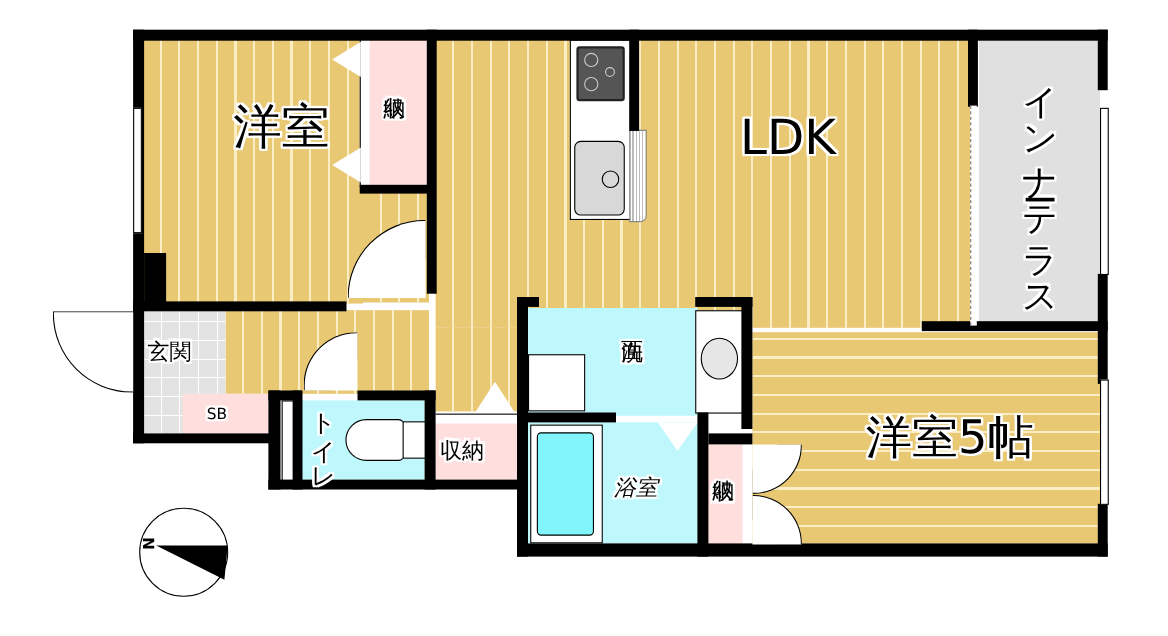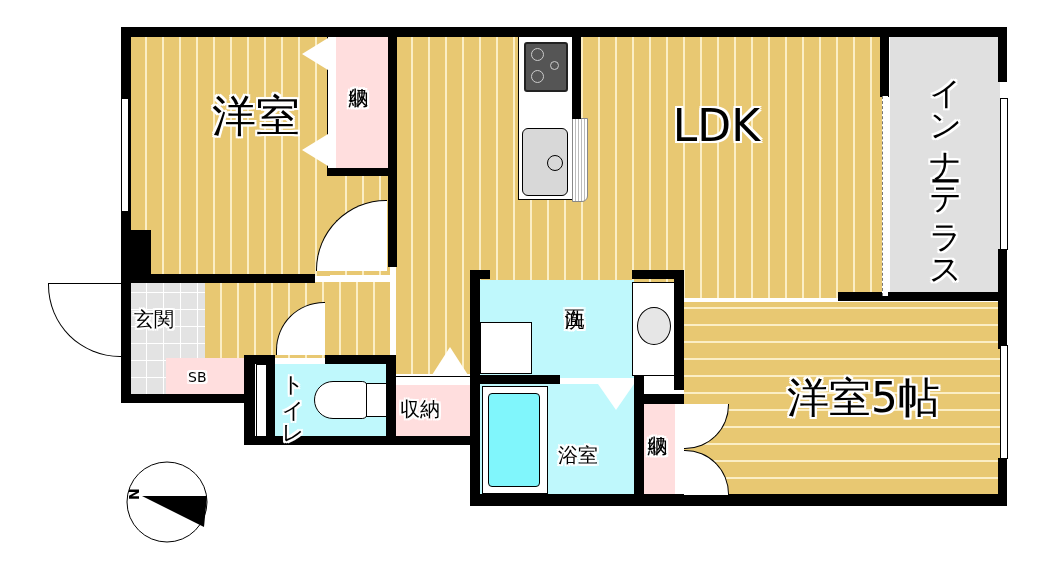--- a/index.html
+++ b/index.html
@@ -125,21 +125,21 @@
   </div>
 
   <div class="abs label vert" style="left:928px;top:56px;font-size:32px;line-height:36px;">インナーテラス</div>
 
   <div class="abs label med" style="left:134px;top:304px;">玄関</div>
   <div class="abs label" style="left:188px;top:364px;font-size:14px;line-height:26px;">SB</div>
   <div class="abs label vert" style="left:280px;top:360px;font-size:22px;line-height:26px;">トイレ</div>
   <div class="abs label med" style="left:400px;top:394px;">収納</div>
 
   <div class="abs label med vert" style="left:560px;top:294px;">洗面</div>
-  <div class="abs label med" style="left:558px;top:440px;">浴室</div>
+  <div class="abs label med" style="left:558px;top:428px;font-style:italic;">浴室</div>
   <div class="abs label med vert" style="left:643px;top:420px;">収納</div>
 
   <div class="abs label" style="left:775px;top:374px;font-size:42px;line-height:48px;margin-left:12px;">洋室5帖</div>
 
   <div class="abs" style="left:126px;top:461px;width:82px;height:82px;">
     <svg width="82" height="82" viewBox="0 0 82 82">
       <circle cx="41" cy="41" r="40" fill="#fff" stroke="#000" stroke-width="1"></circle>
       <polygon points="16,35 81,35 78,66" fill="#000"></polygon>
     </svg>
   </div>

